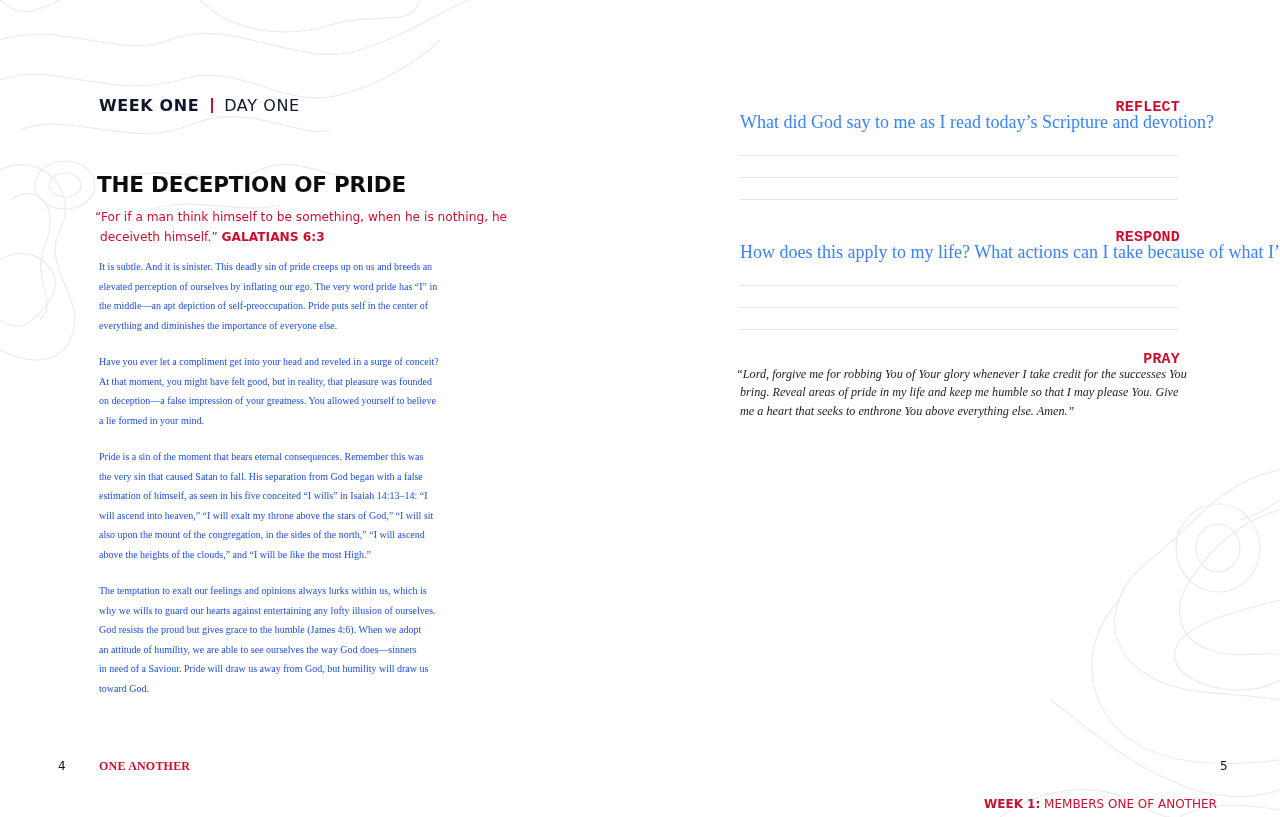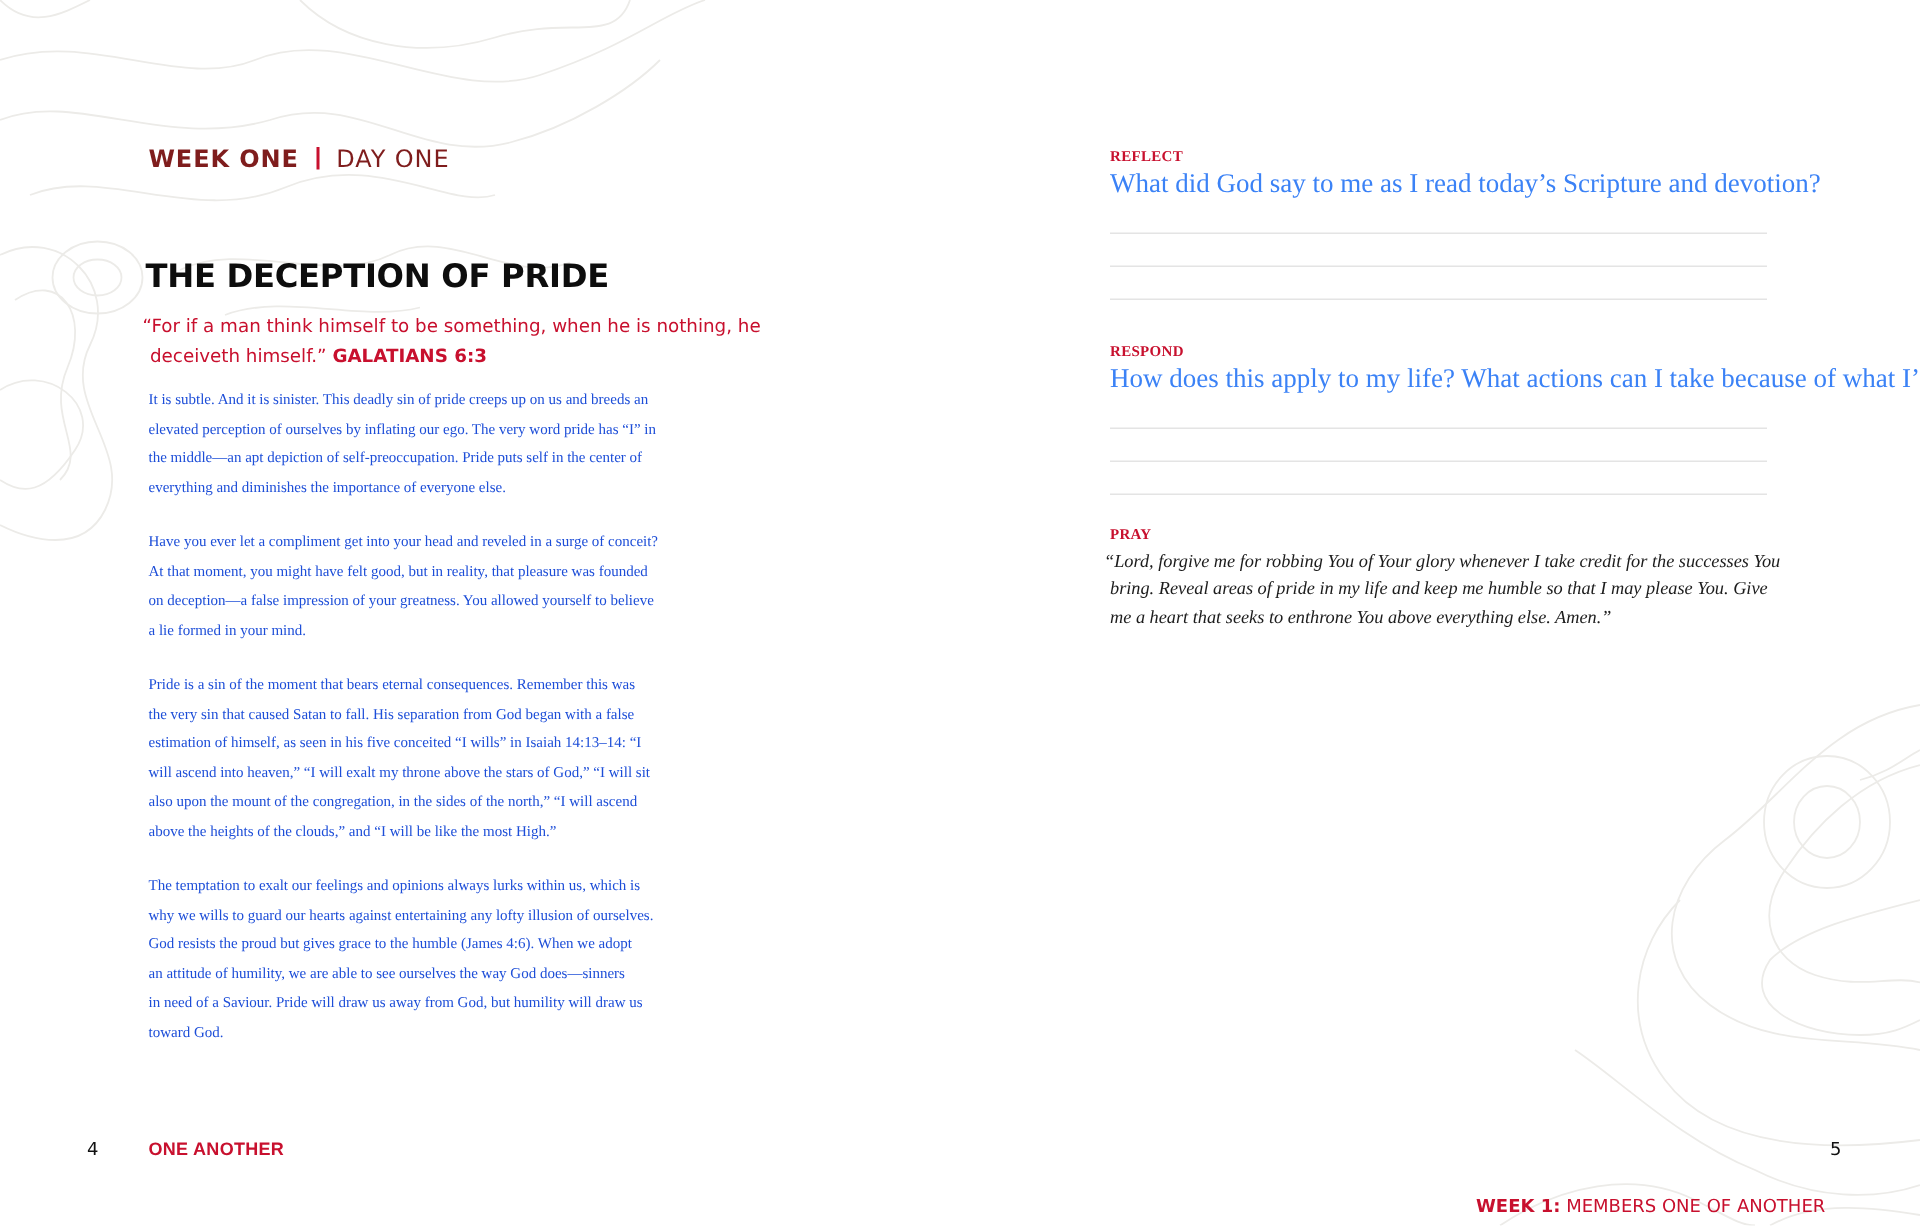--- a/index.html
+++ b/index.html
@@ -29,21 +29,21 @@
     }
 
     
     .week-header {
       position: absolute;
       left: 99px;
       top: 96px;
       font-family: "DejaVu Sans", sans-serif;
       font-size: 16px;
       letter-spacing: 0.6px;
-      color: #7f1d1d;
+      color: #0f172a;
       white-space: nowrap;
     }
     .week-header .week { font-weight: bold; }
     .week-header .sep {
       display: inline-block;
       width: 2px;
       height: 15px;
       background: #c8102e;
       vertical-align: -2px;
       margin: 0 11px 0 12px;
@@ -96,40 +96,41 @@
       left: 58px;
       top: 759px;
       font-family: "DejaVu Sans", sans-serif;
       font-size: 12px;
       color: #111;
     }
     .footer-left-title {
       position: absolute;
       left: 99px;
       top: 759px;
-      font-family: Liberation Sans, sans-serif;
+      font-family: Liberation Serif, serif;
       font-size: 12px;
       font-weight: bold;
       color: #c8102e;
       letter-spacing: 0.2px;
     }
 
     
     .section {
       position: absolute;
       left: 740px;
       width: 440px;
     }
     .section .label {
-      font-family: Liberation Serif, serif;
+      font-family: Liberation Mono, monospace;
       font-weight: bold;
-      font-size: 10px;
+      font-size: 15px;
       color: #c8102e;
       letter-spacing: 0.2px;
       height: 14px;
+      text-align: right;
     }
     .section .question {
       font-family: "Liberation Serif", serif;
       font-size: 18px;
       line-height: 18px;
       color: #3b82f6;
       white-space: nowrap;
     }
     .answer-line {
       position: absolute;

